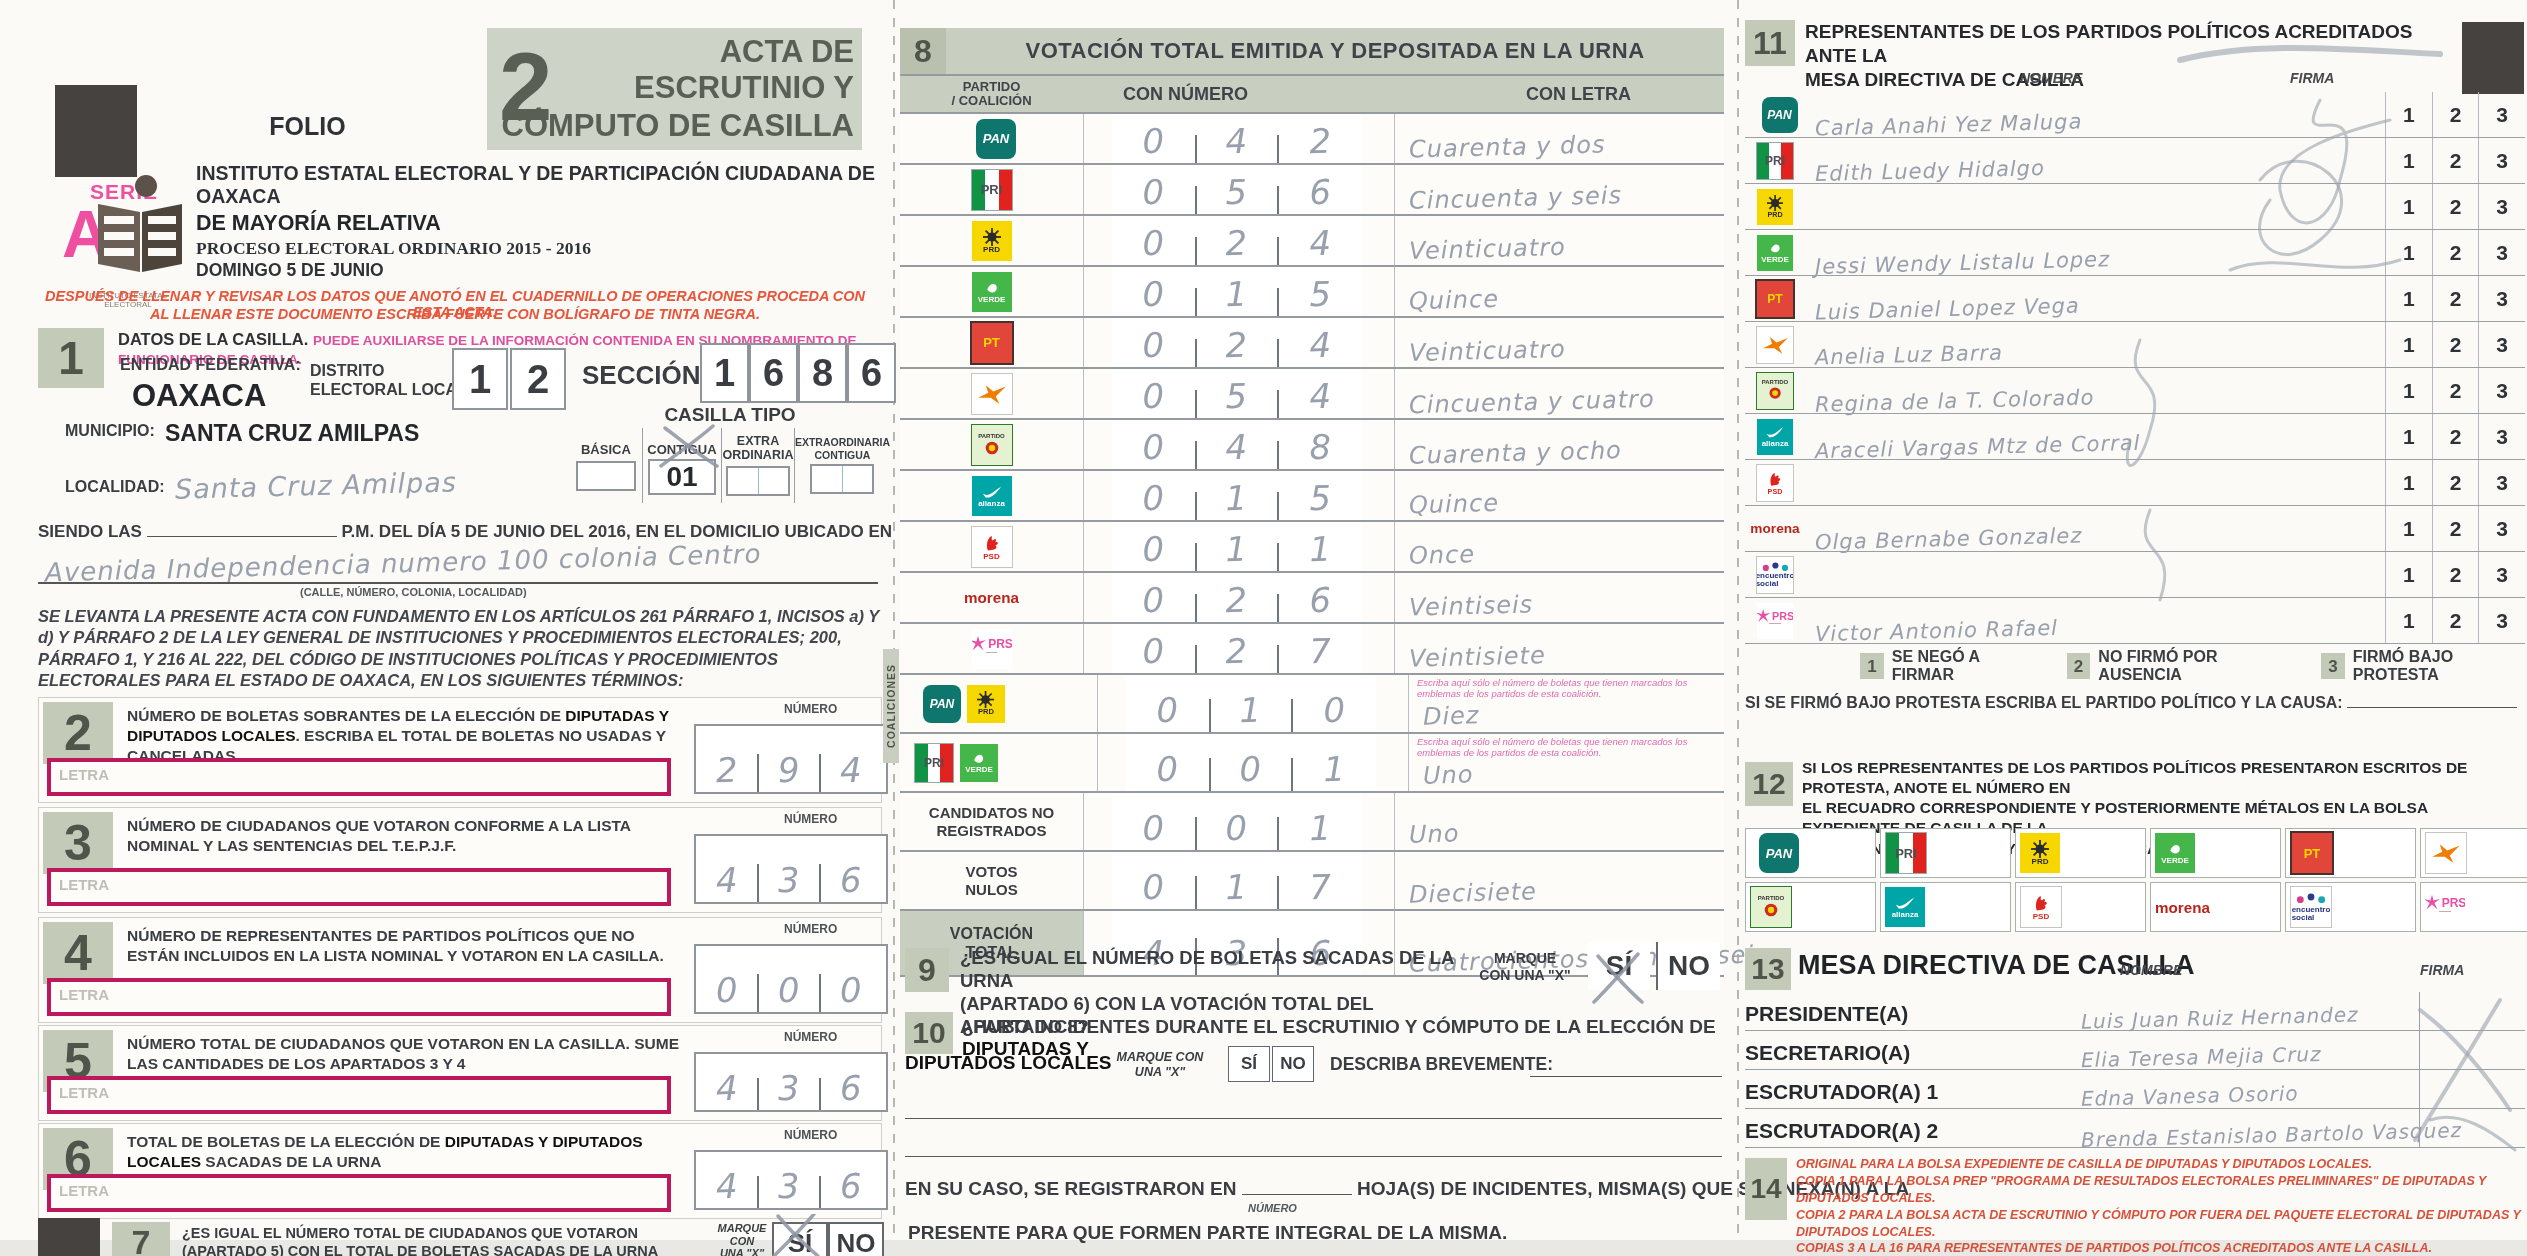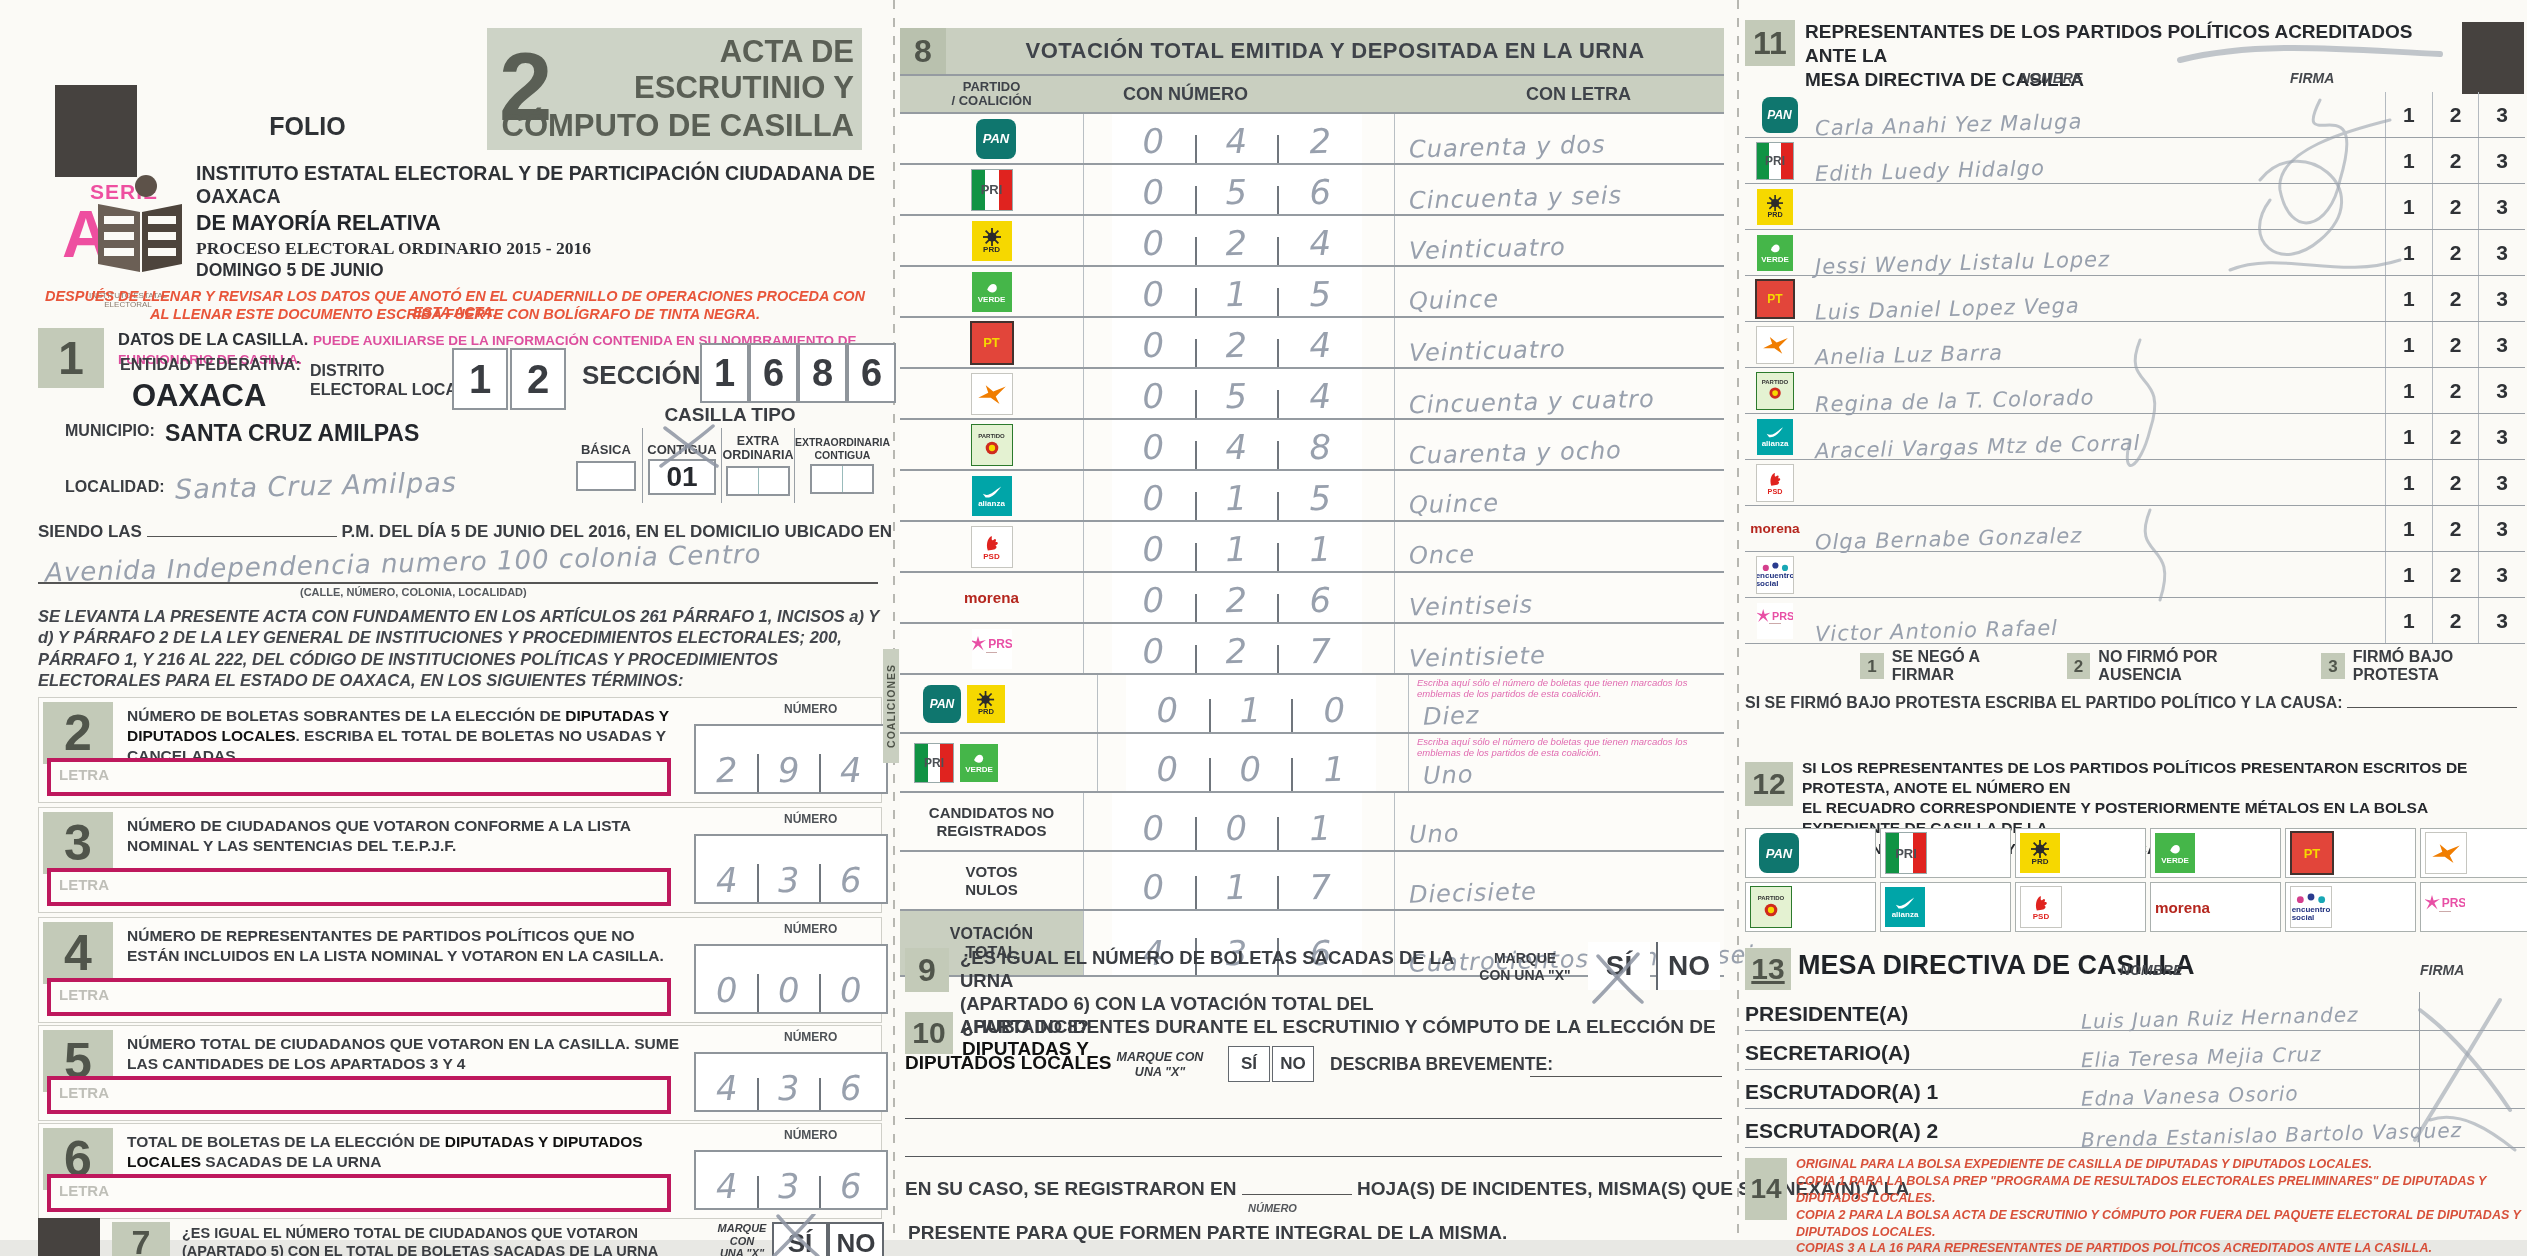--- a/index.html
+++ b/index.html
@@ -1005,21 +1005,21 @@
             <svg width="16" height="16" viewBox="0 0 20 20">
               <path d="M10 0 L12 7 L20 5 L13 10 L17 18 L10 12 L3 18 L7 10 L0 5 L8 7 Z" fill="#e84fa5"></path>
             </svg>
             <b style="color:#e84fa5;font-size:12px">PRS</b>
           </span>
           <em style="color:#9aa;border-top:1px solid #caa;">&nbsp;&nbsp;&nbsp;&nbsp;&nbsp;</em>
         </span>
       </div>
     </div>
 
-  <div class="abs badge" style="left:1745px;top:948px;width:46px;height:42px;font-size:30px;text-decoration:underline;">13</div>
+  <div class="abs badge" style="left:1745px;top:948px;width:46px;height:42px;font-size:30px;">13</div>
   <div class="abs b" style="left:1798px;top:950px;font-size:27px;color:#1f2227;">MESA DIRECTIVA DE CASILLA</div>
   <div class="abs b" style="left:2120px;top:962px;font-size:14px;font-style:italic;color:#45484d;">NOMBRE</div>
   <div class="abs b" style="left:2420px;top:962px;font-size:14px;font-style:italic;color:#45484d;">FIRMA</div>
   <div class="abs" id="s13rows" style="left:1745px;top:992px;width:780px;">
       <div class="r13">
       <div class="role">PRESIDENTE(A)</div>
       <div class="rname">
           <span class="hw">Luis Juan Ruiz Hernandez</span>
         </div>
       <div class="rfirma"></div>

